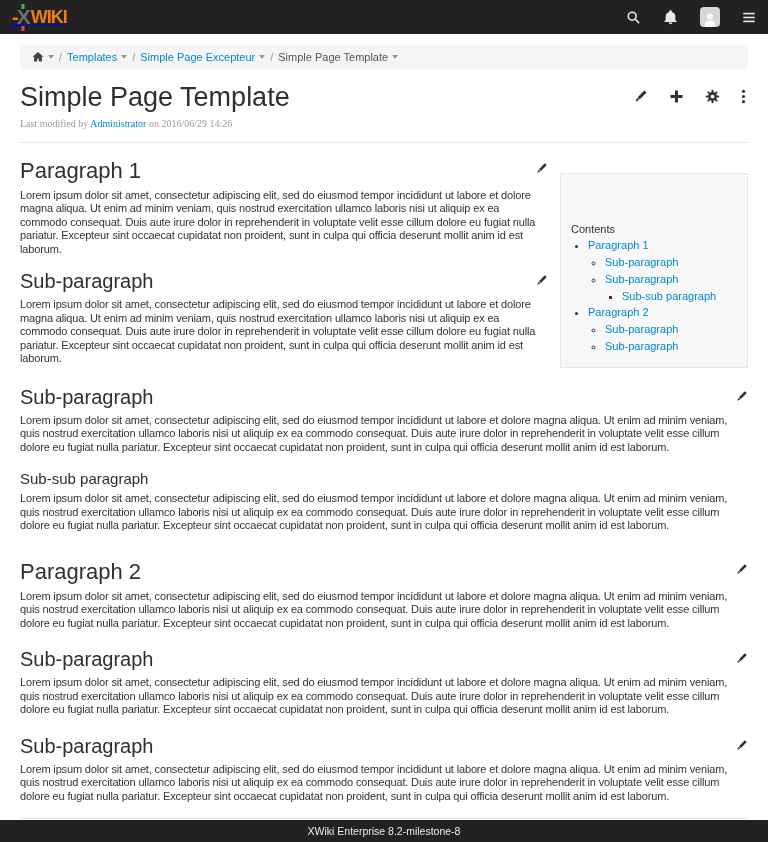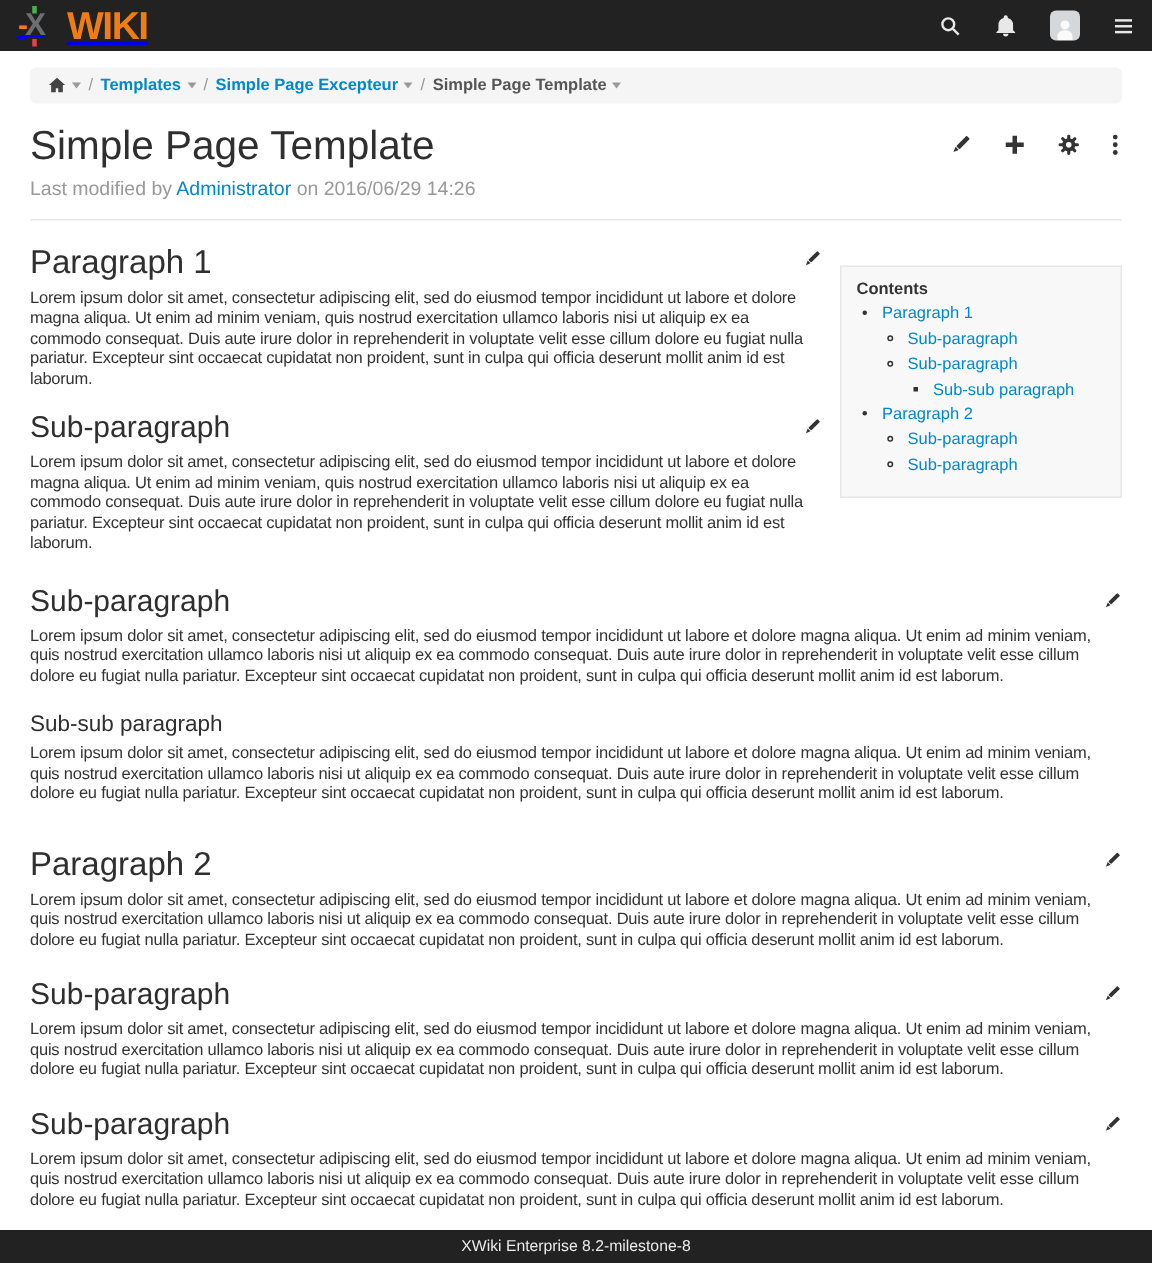--- a/index.html
+++ b/index.html
@@ -15,57 +15,57 @@
   }
   .logo { display:flex; align-items:center; font-weight:bold; letter-spacing:-1px; }
   .logo .dash { color:#ef7d13; font-size:20px; margin-right:-1px; }
   .logo .xwrap { position:relative; display:inline-block; }
   .logo .x { color:#6d6e70; font-size:21px; }
   .logo .dot-top, .logo .dot-bottom {
     position:absolute; left:50%; width:3px; height:5px; transform:translateX(-50%);
   }
   .logo .dot-top { top:-1px; background:#43b649; }
   .logo .dot-bottom { bottom:-2px; background:#e8433f; }
-  .logo .wiki { color:#ef7d13; font-size:26px; margin-left:15px; }
+  .logo .wiki { color:#ef7d13; font-size:18px; margin-left:1px; }
   .nav-actions { display:flex; align-items:center; gap:22px; }
   .nav-btn { background:none; border:none; color:#e8e8e8; cursor:pointer; display:flex; align-items:center; }
   .nav-btn svg { display:block; }
   .avatar-box {
     width:20px; height:20px; background:#d5d8db; border-radius:4px;
     display:flex; align-items:flex-end; justify-content:center; overflow:hidden;
   }
   
   .breadcrumb {
     margin:11px 20px 0; background:#f5f5f5; border-radius:4px;
     padding:6px 12px; font-size:11px; color:#999;
     display:flex; align-items:center; gap:5px;
   }
-  .crumb { display:inline-flex; align-items:center; gap:4px; text-decoration:none;font-weight:bold; }
+  .crumb { display:inline-flex; align-items:center; gap:4px; text-decoration:none; }
   .crumb.link { color:#0088cc; }
   .crumb.current { color:#555; }
   .crumb .home-ic { color:#444; display:flex; }
   .caret { width:0; height:0; border-left:3.5px solid transparent; border-right:3.5px solid transparent; border-top:4px solid #9a9a9a; display:inline-block; }
   .crumb-sep { color:#999; }
   
   .page { margin:0 20px; }
   .title-row { display:flex; align-items:flex-start; justify-content:space-between; margin-top:14px; }
   .page-title { font-size:27px; font-weight:400; color:#2f2f2f; line-height:1.1; }
   .doc-actions { display:flex; align-items:center; gap:21px; padding-top:6px; padding-right:2px; }
   .doc-btn { background:none; border:none; color:#333; cursor:pointer; display:flex; }
-  .modified { font-size:13px; color:#999; margin-top:5px; }
+  .modified { font-size:10px; color:#999; margin-top:5px;font-family:Liberation Serif, serif; }
   a.user-link { color:#0088cc; text-decoration:none; font-weight:bold; }
   .modified a.user-link { font-weight:normal; }
   hr.rule { border:none; border-top:1px solid #e8e8e8; margin-top:13px; }
   
   .content { font-size:11px; }
   .toc {
     float:right; width:188px; background:#f8f8f8; border:1px solid #e7e7e7;
     margin:15px 0 14px 12px; padding:9px 10px 11px; font-size:11px;
   }
-  .toc-title { font-weight:bold; color:#333; margin-bottom:3px; }
+  .toc-title { font-weight:normal; color:#333; margin-bottom:3px;margin-top:40px; }
   .toc ul { margin:0; padding-left:17px; }
   .toc li { line-height:1.45; margin:1px 0; color:#333; }
   .toc ul.l1 > li { list-style-type:disc; }
   .toc ul.l2 > li { list-style-type:circle; }
   .toc ul.l3 > li { list-style-type:square; }
   .toc a { color:#0088cc; text-decoration:none; }
   .section h2, .section h3, .section h4 { font-weight:400; color:#2f2f2f; overflow:visible; }
   .sec-head { display:block; }
   .sec-head .edit-pencil { float:right; background:none; border:none; color:#333; cursor:pointer; padding-top:4px; }
   .lvl1 .sec-head-text { font-size:22px; }

